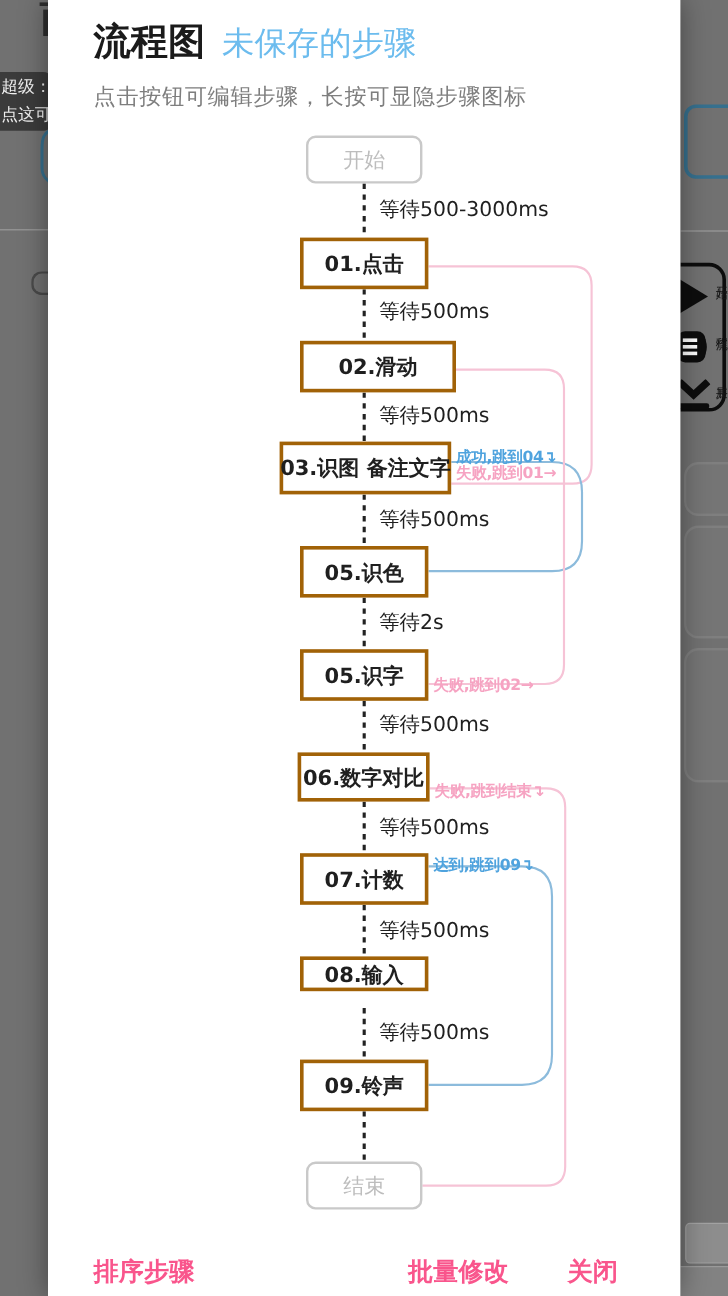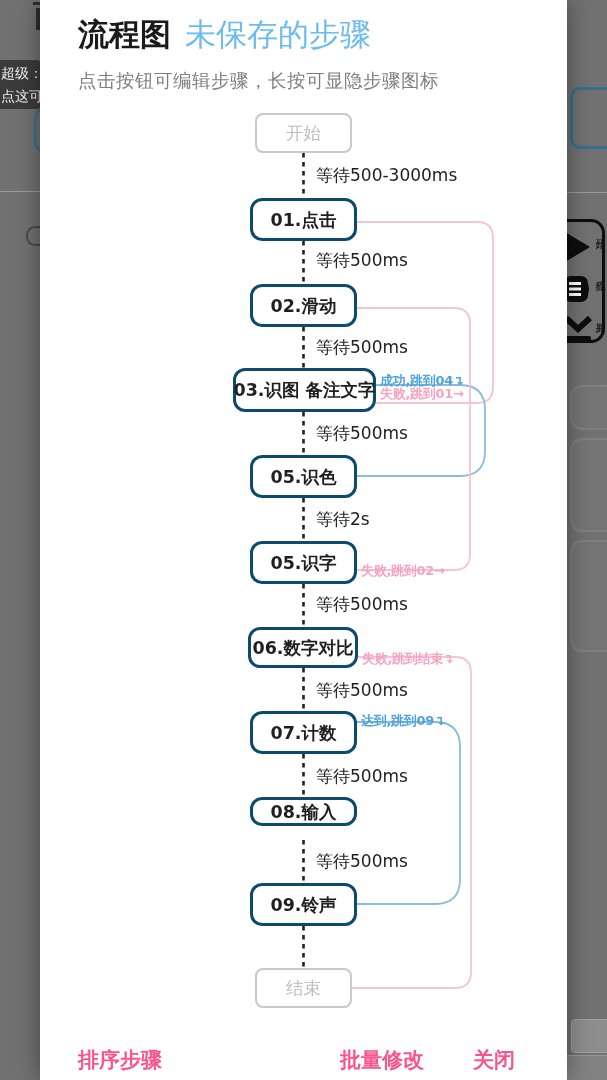--- a/index.html
+++ b/index.html
@@ -33,28 +33,28 @@
   .panel-item{position:absolute;left:18px;width:44px;height:34px;}
   .panel-icon{position:absolute;left:0;top:2px;}
   .panel-label{position:absolute;left:30px;top:1px;writing-mode:vertical-rl;font-size:10px;
                line-height:12px;color:#151515;letter-spacing:1px;}
 
   
   .modal{position:absolute;left:40px;top:0;width:527px;height:1080px;background:#ffffff;
          box-shadow:0 0 22px rgba(0,0,0,.4);z-index:5;}
   .title-row{position:absolute;left:38px;top:14px;white-space:nowrap;}
   .title{font-size:31px;font-weight:bold;color:#1a1a1a;}
-  .title-tag{font-size:31px;color:#6cbcee;margin-left:14px;}
+  .title-tag{font-size:27px;color:#6cbcee;margin-left:14px;}
   .hint{position:absolute;left:38px;top:68px;font-size:18.5px;color:#7e7e7e;letter-spacing:.5px;}
 
   .flow{position:absolute;left:0;top:0;width:527px;height:1080px;}
   .flow svg{position:absolute;left:0;top:0;}
 
   .node{position:absolute;display:flex;align-items:center;justify-content:center;
-        background:#fff;border:3px solid #0c4a6e;border-radius:12px;
+        background:#fff;border:3px solid #a16207;border-radius:0;
         font-size:17.5px;font-weight:600;color:#1f1f1f;white-space:nowrap;z-index:3;}
   .node.terminal{border:2px solid #c9c9c9;color:#bdbdbd;font-weight:400;border-radius:8px;}
 
   .wait{position:absolute;font-size:17px;color:#1f1f1f;line-height:22px;white-space:nowrap;z-index:2;}
   .branch{position:absolute;font-size:13px;font-weight:bold;white-space:nowrap;z-index:4;letter-spacing:-.3px;}
   .branch.blue{color:#4fa3de;}
   .branch.pink{color:#f6a3c2;}
 
   .footer-btn{position:absolute;top:1046px;font-size:21px;font-weight:bold;color:#f9558c;
               background:none;border:none;padding:0;white-space:nowrap;cursor:pointer;
@@ -147,21 +147,21 @@
           <path d="M336,403 H437 Q453,403 453,387 V238 Q453,222 437,222 H317" stroke="#f6c3d6"></path>
           <path d="M336,385 H420 Q445,385 445,410 V451 Q445,476 420,476 H317" stroke="#8cbbdc"></path>
           <path d="M317,570 H414 Q430,570 430,554 V324 Q430,308 414,308 H317" stroke="#f6c3d6"></path>
           <path d="M318,657 H415 Q431,657 431,673 V972 Q431,988 415,988 H312" stroke="#f6c3d6"></path>
           <path d="M317,722 H395 Q420,722 420,747 V879 Q420,904 395,904 H317" stroke="#8cbbdc"></path>
         </g>
       </svg>
 
       <div class="node terminal" style="left:215px;top:113px;width:97px;height:40px;">开始</div>
       <div class="node" style="left:210px;top:198px;width:107px;height:43px;">01.点击</div>
-      <div class="node" style="left:210px;top:284px;width:107px;height:43px;">02.滑动</div>
+      <div class="node" style="left:210px;top:284px;width:130px;height:43px;">02.滑动</div>
       <div class="node" style="left:193px;top:368px;width:143px;height:44px;">03.识图 备注文字</div>
       <div class="node" style="left:210px;top:455px;width:107px;height:43px;">05.识色</div>
       <div class="node" style="left:210px;top:541px;width:107px;height:43px;">05.识字</div>
       <div class="node" style="left:208px;top:627px;width:110px;height:41px;">06.数字对比</div>
       <div class="node" style="left:210px;top:711px;width:107px;height:43px;">07.计数</div>
       <div class="node" style="left:210px;top:797px;width:107px;height:29px;">08.输入</div>
       <div class="node" style="left:210px;top:883px;width:107px;height:43px;">09.铃声</div>
       <div class="node terminal" style="left:215px;top:968px;width:97px;height:40px;">结束</div>
 
       <div class="wait" style="left:276px;top:164px;">等待500-3000ms</div>

